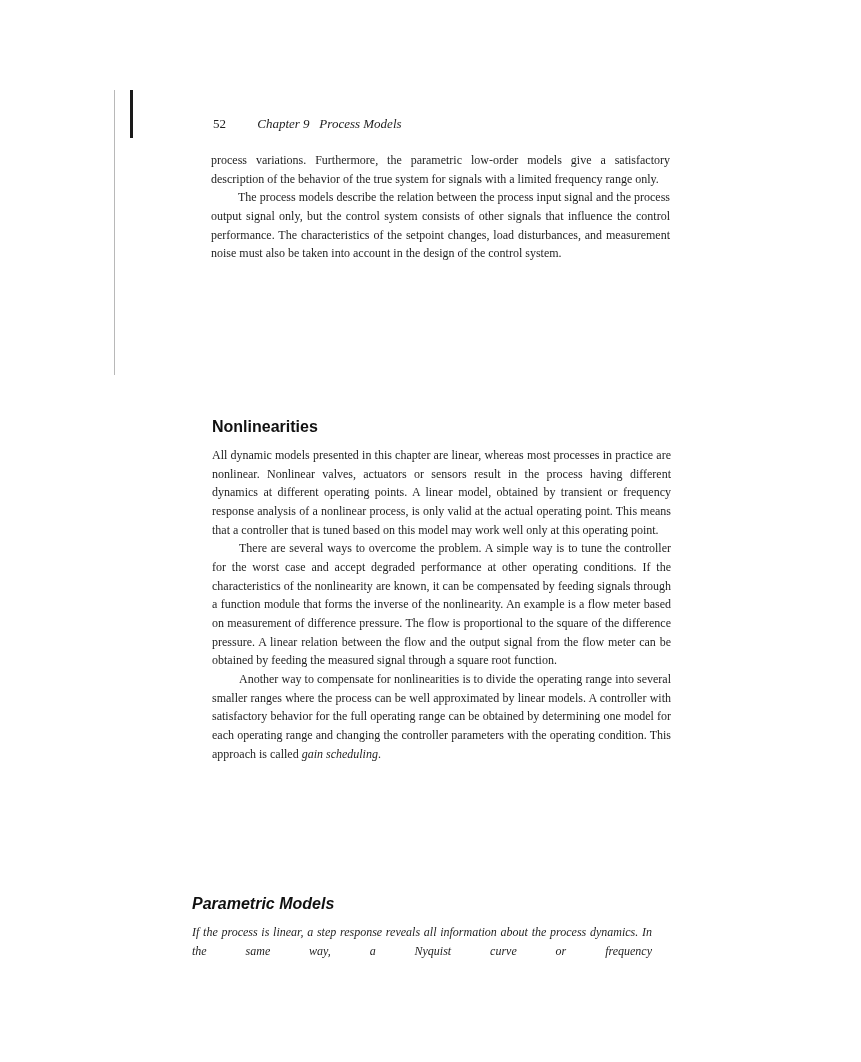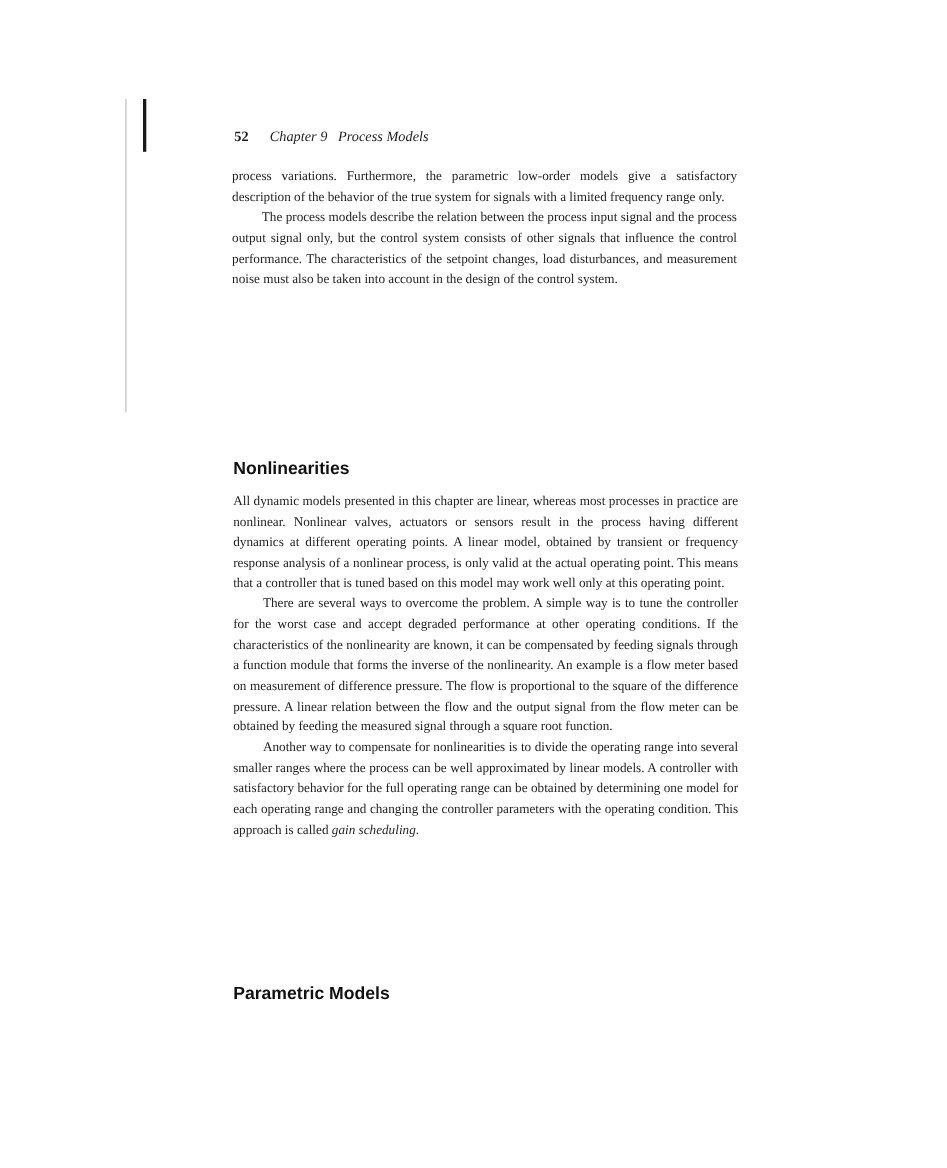--- a/index.html
+++ b/index.html
@@ -4,31 +4,31 @@
 <style>
   html, body { margin:0; padding:0; background:#ffffff; }
   body { width:861px; height:1062px; position:relative; overflow:hidden;
          font-family:"DejaVu Serif", "Liberation Serif", serif; color:#1e1e1e; }
   .scan-line-faint { position:absolute; left:114px; top:90px; width:1px; height:285px;
                      background:#9a9a9a; opacity:0.7; }
   .scan-line-dark { position:absolute; left:130px; top:90px; width:3px; height:48px;
                     background:#1a1a1a; }
   .running-head { position:absolute; left:213px; top:116px; font-size:13px;
                   font-family:"Liberation Serif", serif; white-space:nowrap; }
-  .running-head .pgnum { font-weight:bold; margin-right:16px; }
+  .running-head .pgnum { font-weight:normal; margin-right:28px; }
   .running-head .chap { font-style:italic; }
   .column { position:absolute; left:211px; top:151px; width:459px; }
   p { margin:0; font-family:"Liberation Serif", serif; font-size:12px; line-height:18.65px;
       text-align:justify; hyphens:manual; }
   p.indent { text-indent:27px; }
   h2 { margin:0; font-family:"Liberation Sans", sans-serif; font-weight:bold; font-size:16px;
        line-height:20px; color:#111; }
   .sec1 { position:absolute; left:212px; top:417px; width:459px; }
   .sec1 h2 { margin-bottom:9px; }
-  .sec2 { position:absolute; left:212px; top:894px; width:460px; }
+  .sec2 { position:absolute; left:192px; top:894px; width:460px;font-style:italic; }
   .sec2 h2 { margin-bottom:9px; }
   em { }
 </style>
 </head>
 <body>
 
 <div class="scan-line-faint"></div>
 <div class="scan-line-dark"></div>
 
 <div class="running-head">
@@ -43,13 +43,14 @@
 
 <div class="sec1">
   <h2>Nonlinearities</h2>
   <p>All dynamic models presented in this chapter are linear, whereas most processes in practice are nonlinear. Nonlinear valves, actuators or sensors result in the process having different dynamics at different operating points. A linear model, obtained by transient or frequency response analysis of a nonlinear process, is only valid at the actual operating point. This means that a controller that is tuned based on this model may work well only at this operating point.</p>
   <p class="indent">There are several ways to overcome the problem. A simple way is to tune the controller for the worst case and accept degraded performance at other operating conditions. If the characteristics of the nonlinearity are known, it can be compensated by feeding signals through a function module that forms the inverse of the nonlinearity. An example is a flow meter based on measurement of difference pressure. The flow is proportional to the square of the difference pressure. A linear relation between the flow and the output signal from the flow meter can be obtained by feeding the measured signal through a square root function.</p>
   <p class="indent"><span>Another way to compensate for nonlinearities is to divide the op­erating range into several smaller ranges where the process can be well approximated by linear models. A controller with satisfactory behavior for the full operating range can be obtained by determining one model for each operating range and changing the controller pa­rameters with the operating condition. This approach is called </span><em>gain scheduling</em><span>.</span></p>
 </div>
 
 <div class="sec2">
   <h2>Parametric Models</h2>
+  <p style="text-align-last:justify;">If the process is linear, a step response reveals all information about the process dynamics. In the same way, a Nyquist curve or frequency</p>
 </div>
 
 </body></html>

